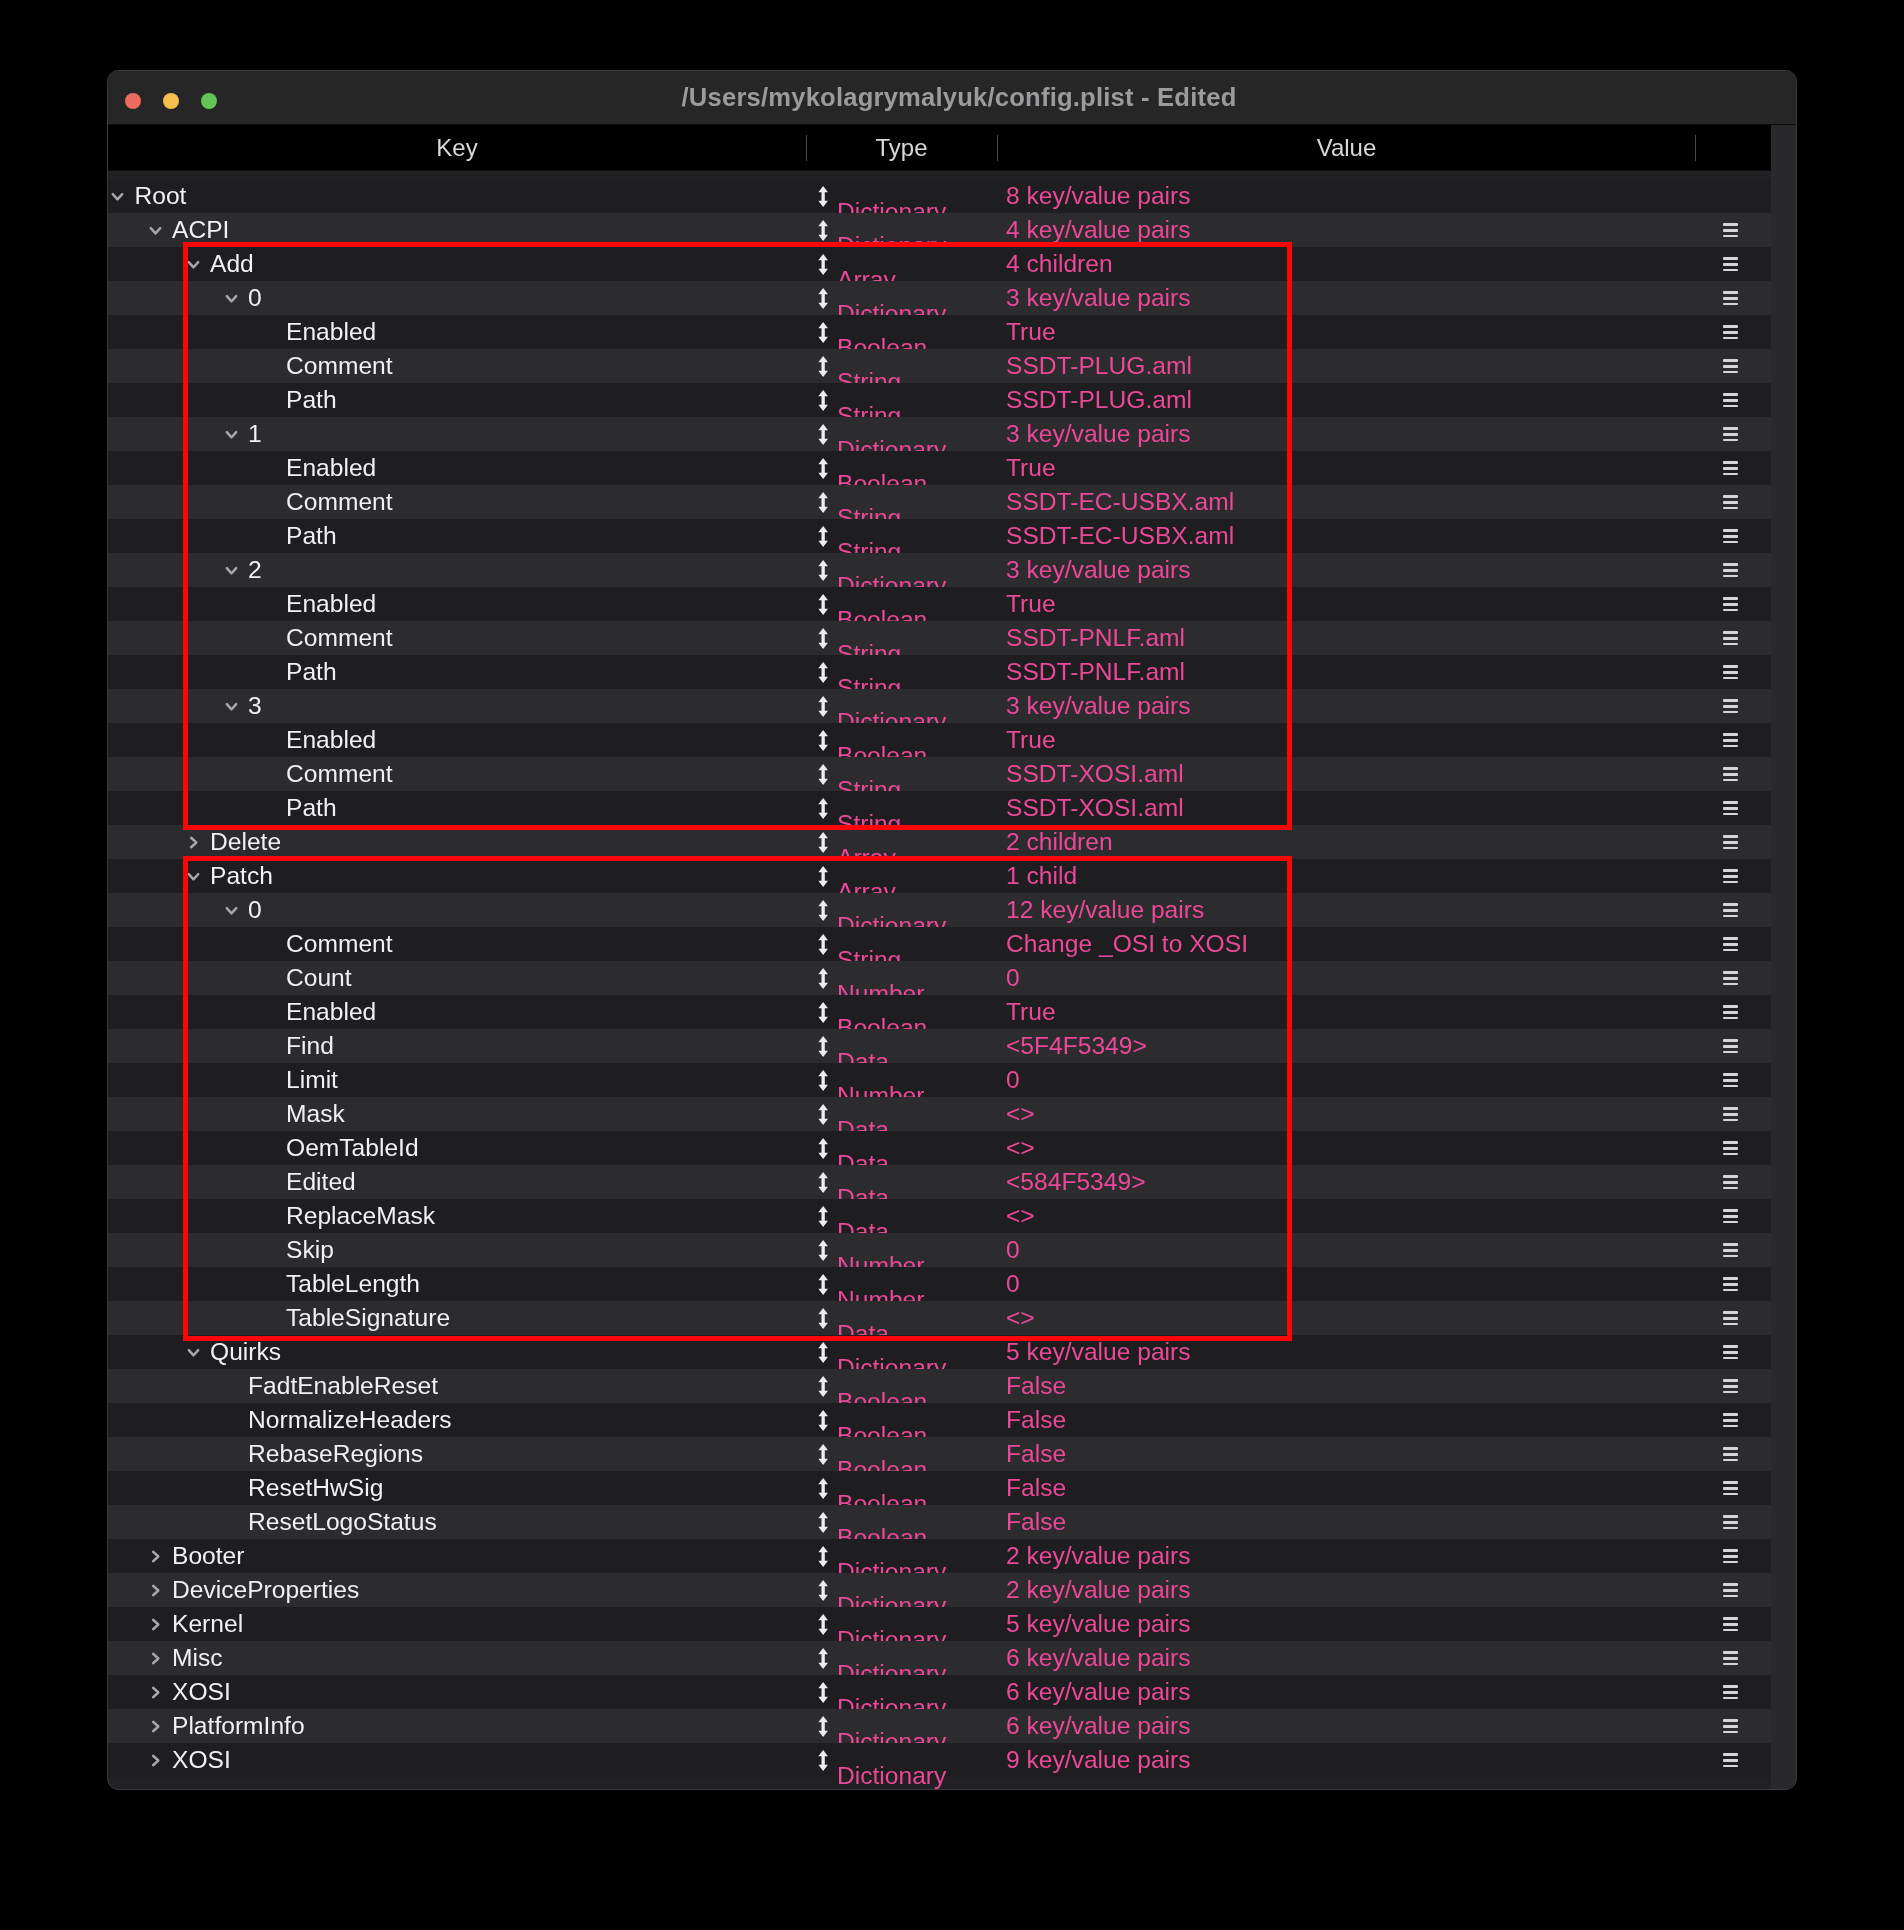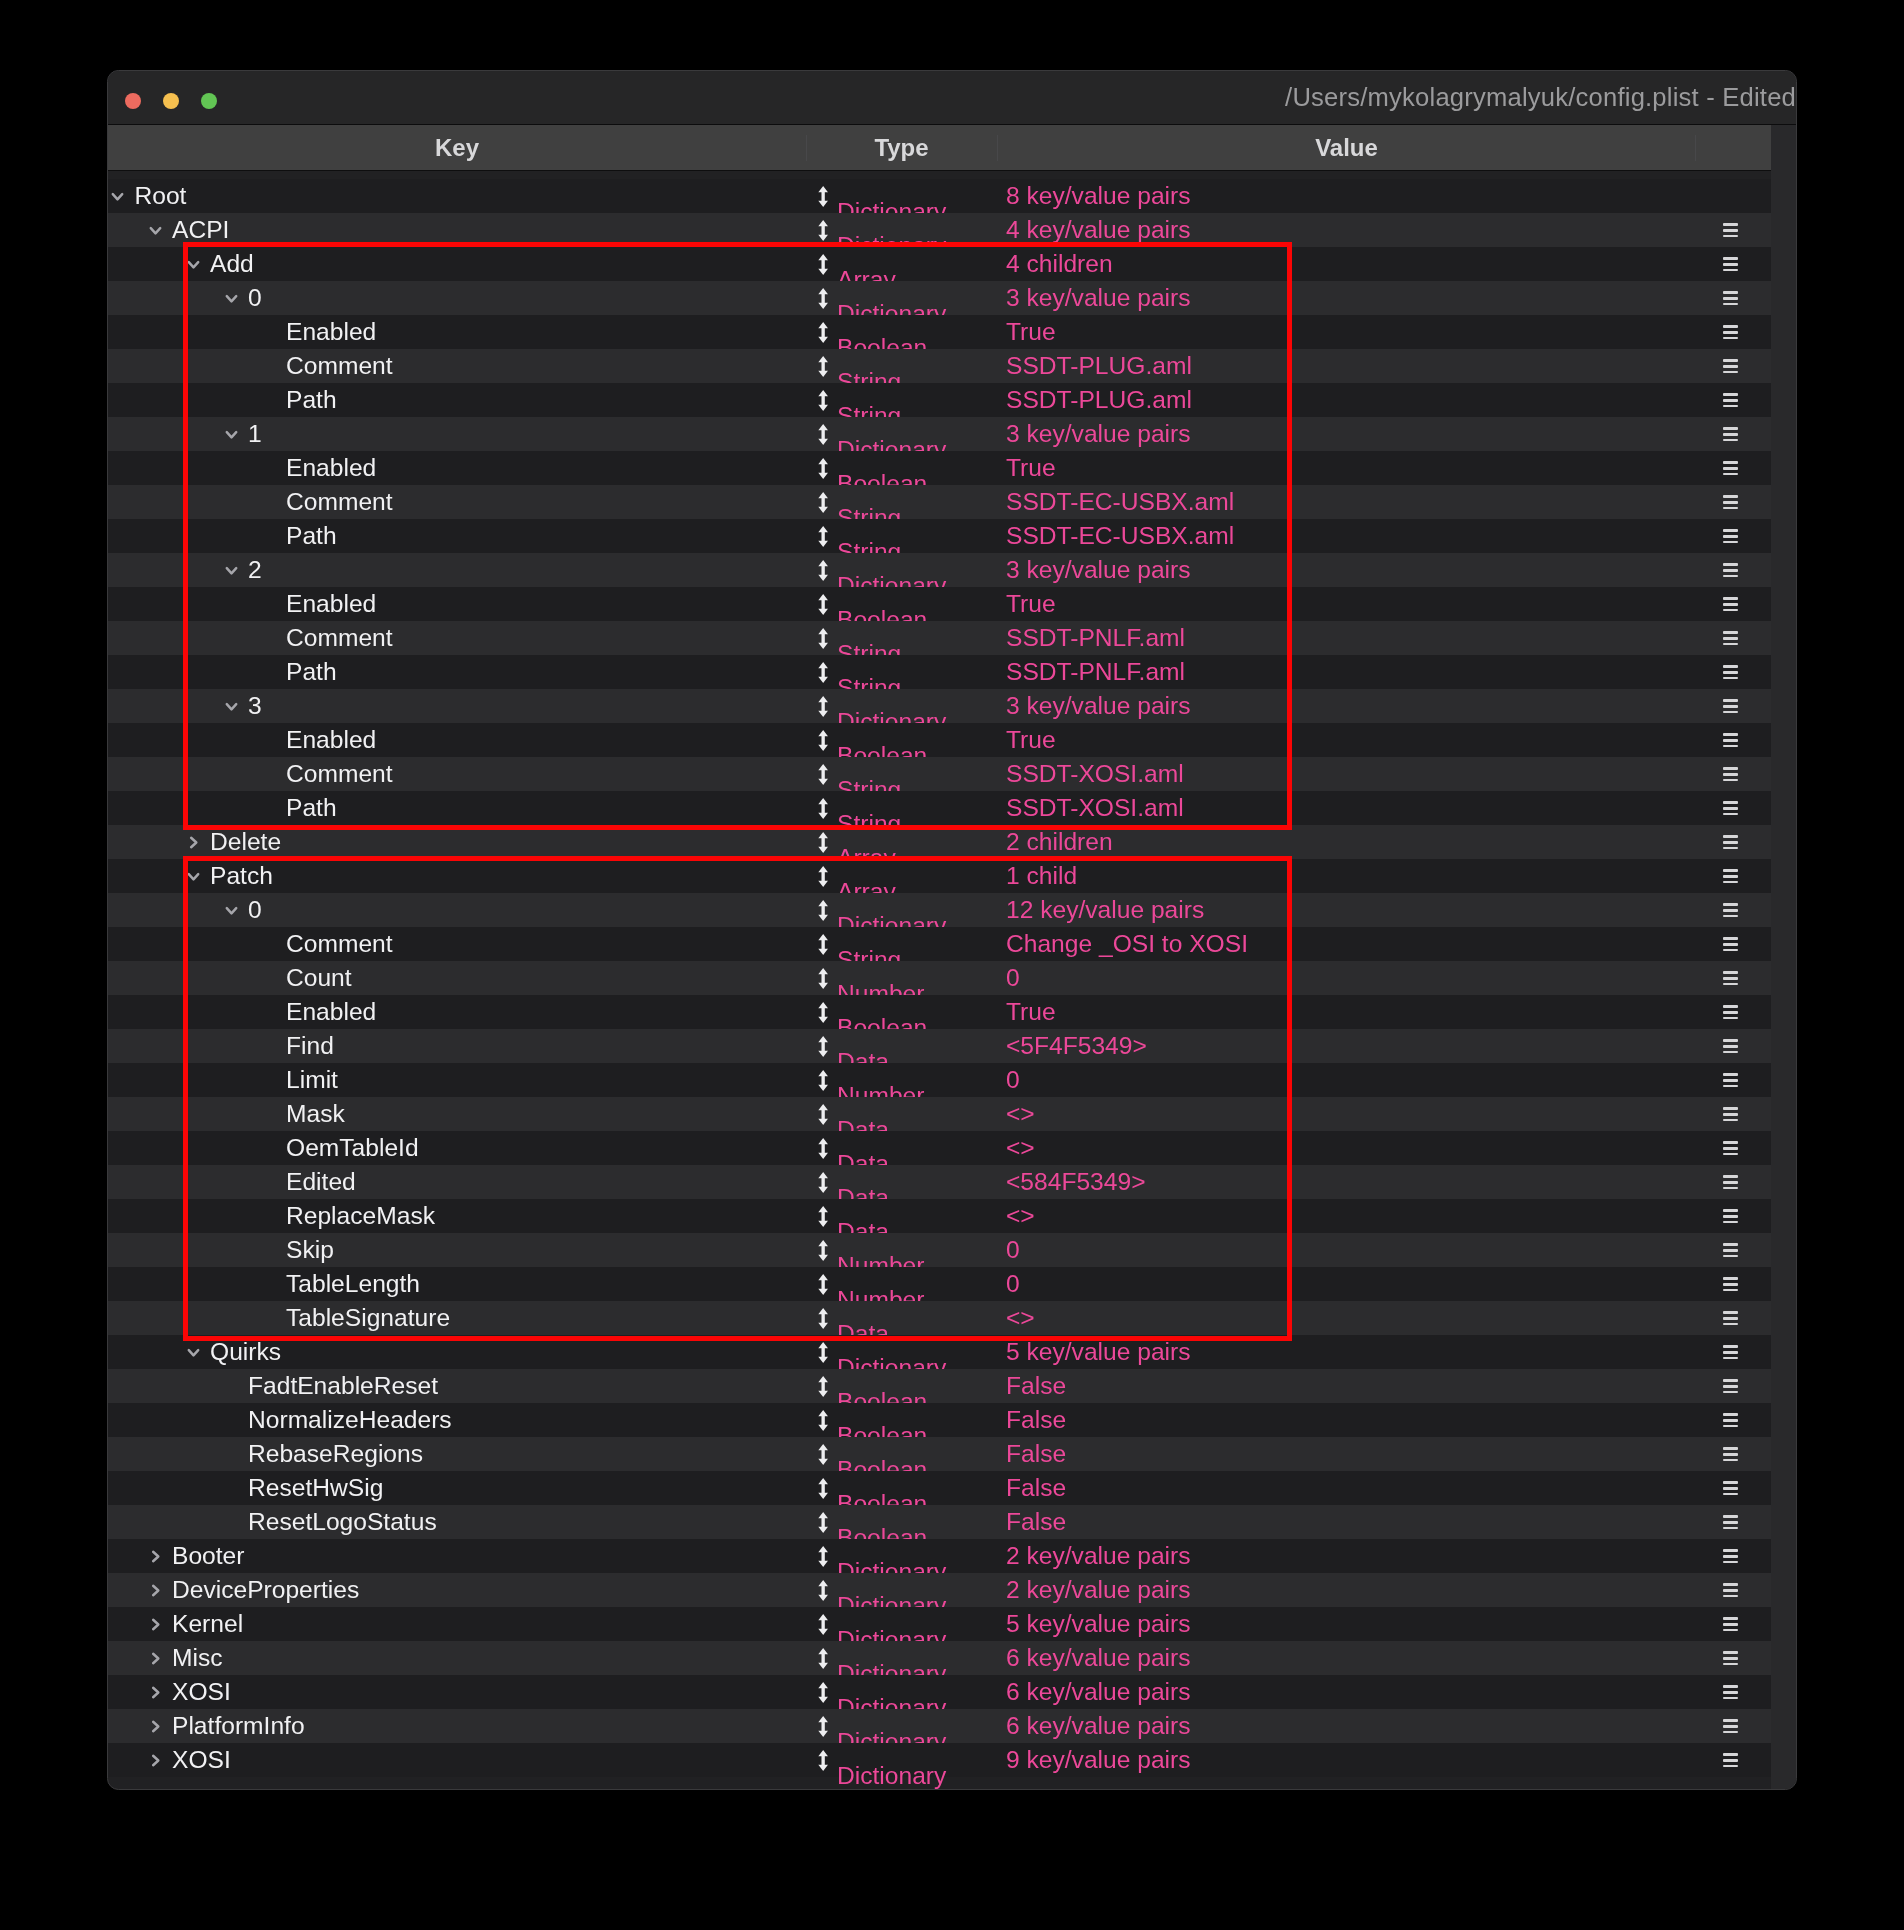--- a/index.html
+++ b/index.html
@@ -13,23 +13,23 @@
     position:absolute;left:107px;top:70px;width:1690px;height:1720px;
     background:#212123;border-radius:11.4px;overflow:hidden;
     border:0.9px solid #3a3a3c;box-sizing:border-box;
   }
   
   .titlebar{position:absolute;left:0;top:0;width:100%;height:54px;background:#262627;border-bottom:0.9px solid #0c0c0d;box-sizing:border-box;}
   .tl{position:absolute;top:22px;width:16px;height:16px;border-radius:50%;}
   .tl.red{left:17px;}
   .tl.yellow{left:55px;}
   .tl.green{left:93px;}
-  .title{position:absolute;left:0;top:0;width:100%;text-align:right;line-height:53px;color:#9b9b9d;font-size:25.6px;font-weight:400;letter-spacing:0.2px;}
+  .title{position:absolute;left:0;top:0;width:100%;text-align:center;line-height:53px;color:#9b9b9d;font-size:25.6px;font-weight:700;letter-spacing:0.2px;padding-left:7px;}
   
-  .header{position:absolute;left:0;top:54px;width:1663px;height:46px;background:#404040;border-bottom:0.9px solid #0e0e0f;box-sizing:border-box;font-weight:bold;}
+  .header{position:absolute;left:0;top:54px;width:1663px;height:46px;background:#000000;border-bottom:0.9px solid #0e0e0f;box-sizing:border-box;}
   .hcell{position:absolute;top:0;height:45px;line-height:45px;color:#d8d8da;font-size:24px;text-align:center;}
   .hcell.key{left:0;width:698px;}
   .hcell.type{left:699px;width:189px;}
   .hcell.value{left:890px;width:697px;}
   .hsep{position:absolute;top:10.4px;height:25.6px;width:0.9px;background:#48484a;}
   
   .strip{position:absolute;left:1663px;top:54px;width:27.4px;height:1666px;background:#29292b;}
   
   .rows{position:absolute;left:0;top:108px;width:1663px;}
   .row{position:relative;height:34px;}

